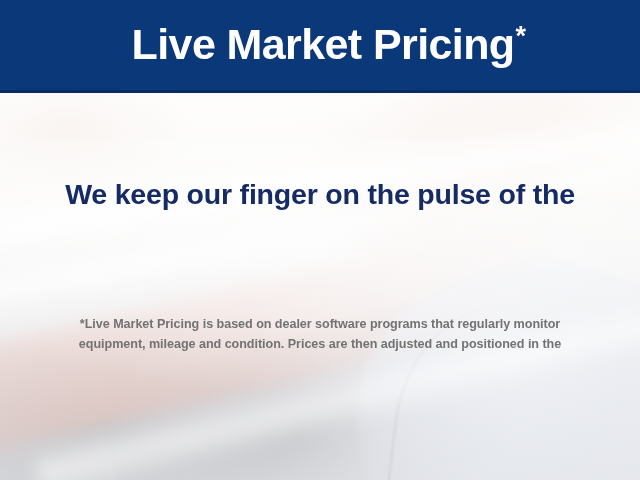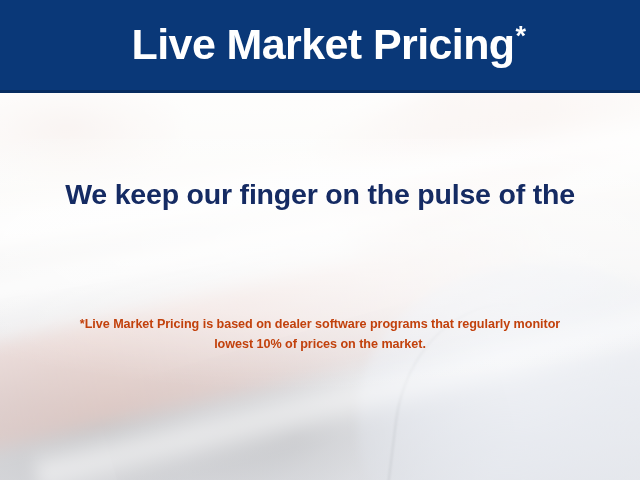--- a/index.html
+++ b/index.html
@@ -291,21 +291,21 @@
     display: block;
     white-space: nowrap;
   }
 
   #disclaimer {
     position: absolute;
     left: 24px;
     top: 222px;
     width: 592px;
     text-align: center;
-    color: #c2410c;
+    color: #737373;
     font-size: 12.6px;
     font-weight: bold;
     line-height: 19.8px;
     letter-spacing: -0.05px;
   }
 
   #disclaimer .dc-line {
     display: block;
     white-space: nowrap;
   }
@@ -336,17 +336,17 @@
   </div>
 
   <div id="content">
 
     <div id="headline">
       <span class="hl-line">We keep our finger on the pulse of the</span>
     </div>
 
     <div id="disclaimer">
       <span class="dc-line">*Live Market Pricing is based on dealer software programs that regularly monitor</span>
-      <span class="dc-line">lowest 10% of prices on the market.</span>
+      <span class="dc-line">equipment, mileage and condition. Prices are then adjusted and positioned in the</span>
     </div>
 
   </div>
 </div>
 
 </body></html>

